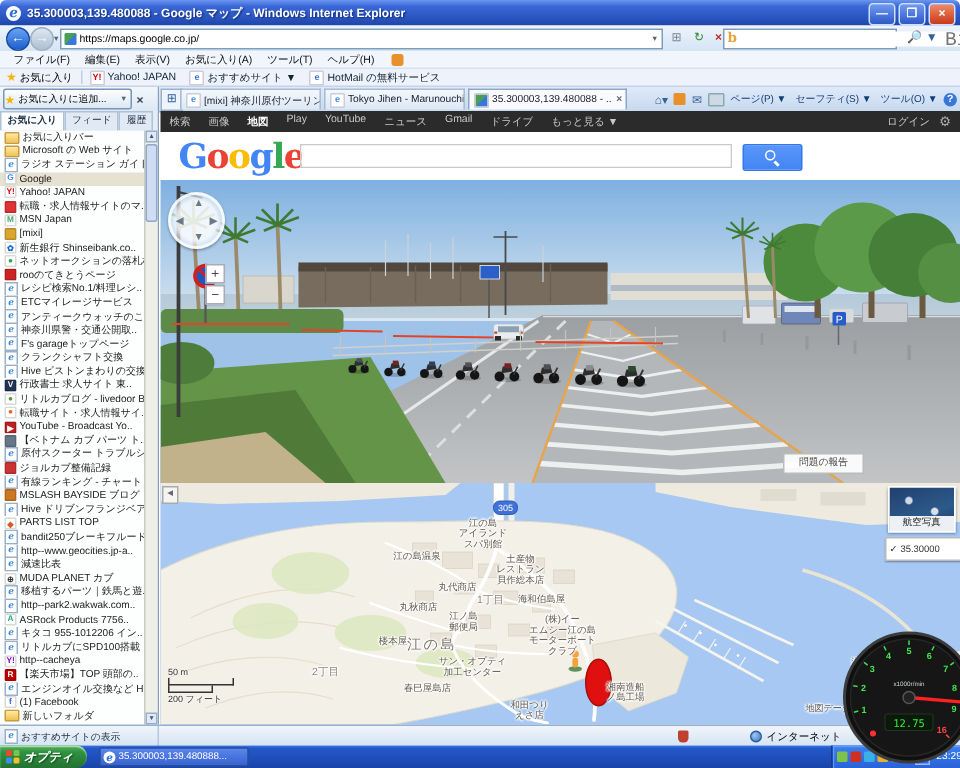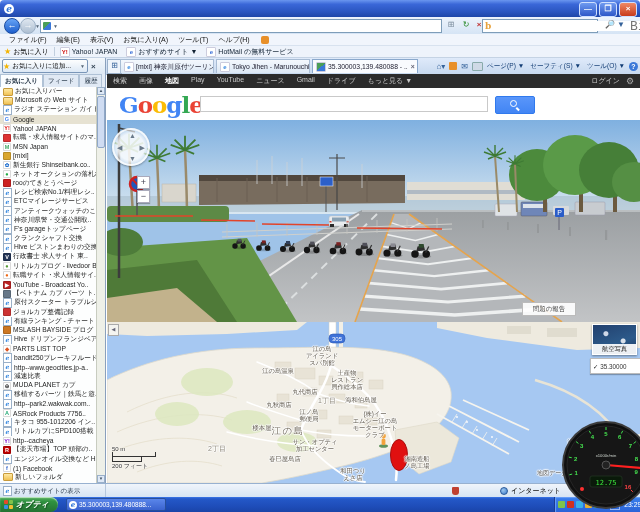--- a/index.html
+++ b/index.html
@@ -166,33 +166,35 @@
   
   .gauge{left:560px;top:419px;width:92px;height:92px;z-index:60;}
 </style>
 </head>
 <body>
 
 <div id="win">
 
   <div class="abs titlebar">
     <div class="ieico">e</div>
+    <div class="wtitle">35.300003,139.480088 - Google マップ - Windows Internet Explorer</div>
     <div class="winbtns">
       <div class="wb">―</div>
       <div class="wb">❐</div>
       <div class="wb close">×</div>
     </div>
   </div>
 
   <div class="abs navrow">
     <div class="circbtn" style="left:4px;">←</div>
     <div class="circbtn dis" style="left:20px;">→</div>
     <div class="abs" style="left:35px;top:6px;font-size:5px;color:#567;">▼</div>
     <div class="addr">
       <span class="favicon"></span>
+      <input value="https://maps.google.co.jp/" style="">
       <span style="color:#567;font-size:5px;margin-right:2px;">▼</span>
     </div>
     <div class="tinybtn" style="left:444px;width:14px;color:#789;">⊞</div>
     <div class="tinybtn" style="left:459px;width:14px;color:#2a8a2a;">↻</div>
     <div class="tinybtn" style="left:473px;width:12px;color:#c03030;font-weight:bold;">×</div>
     <div class="bing">
       <span class="b">b</span>
       <input placeholder="Bing" style="">
     </div>
     <div class="tinybtn" style="left:600px;width:30px;color:#35629a;">🔎 ▼</div>

